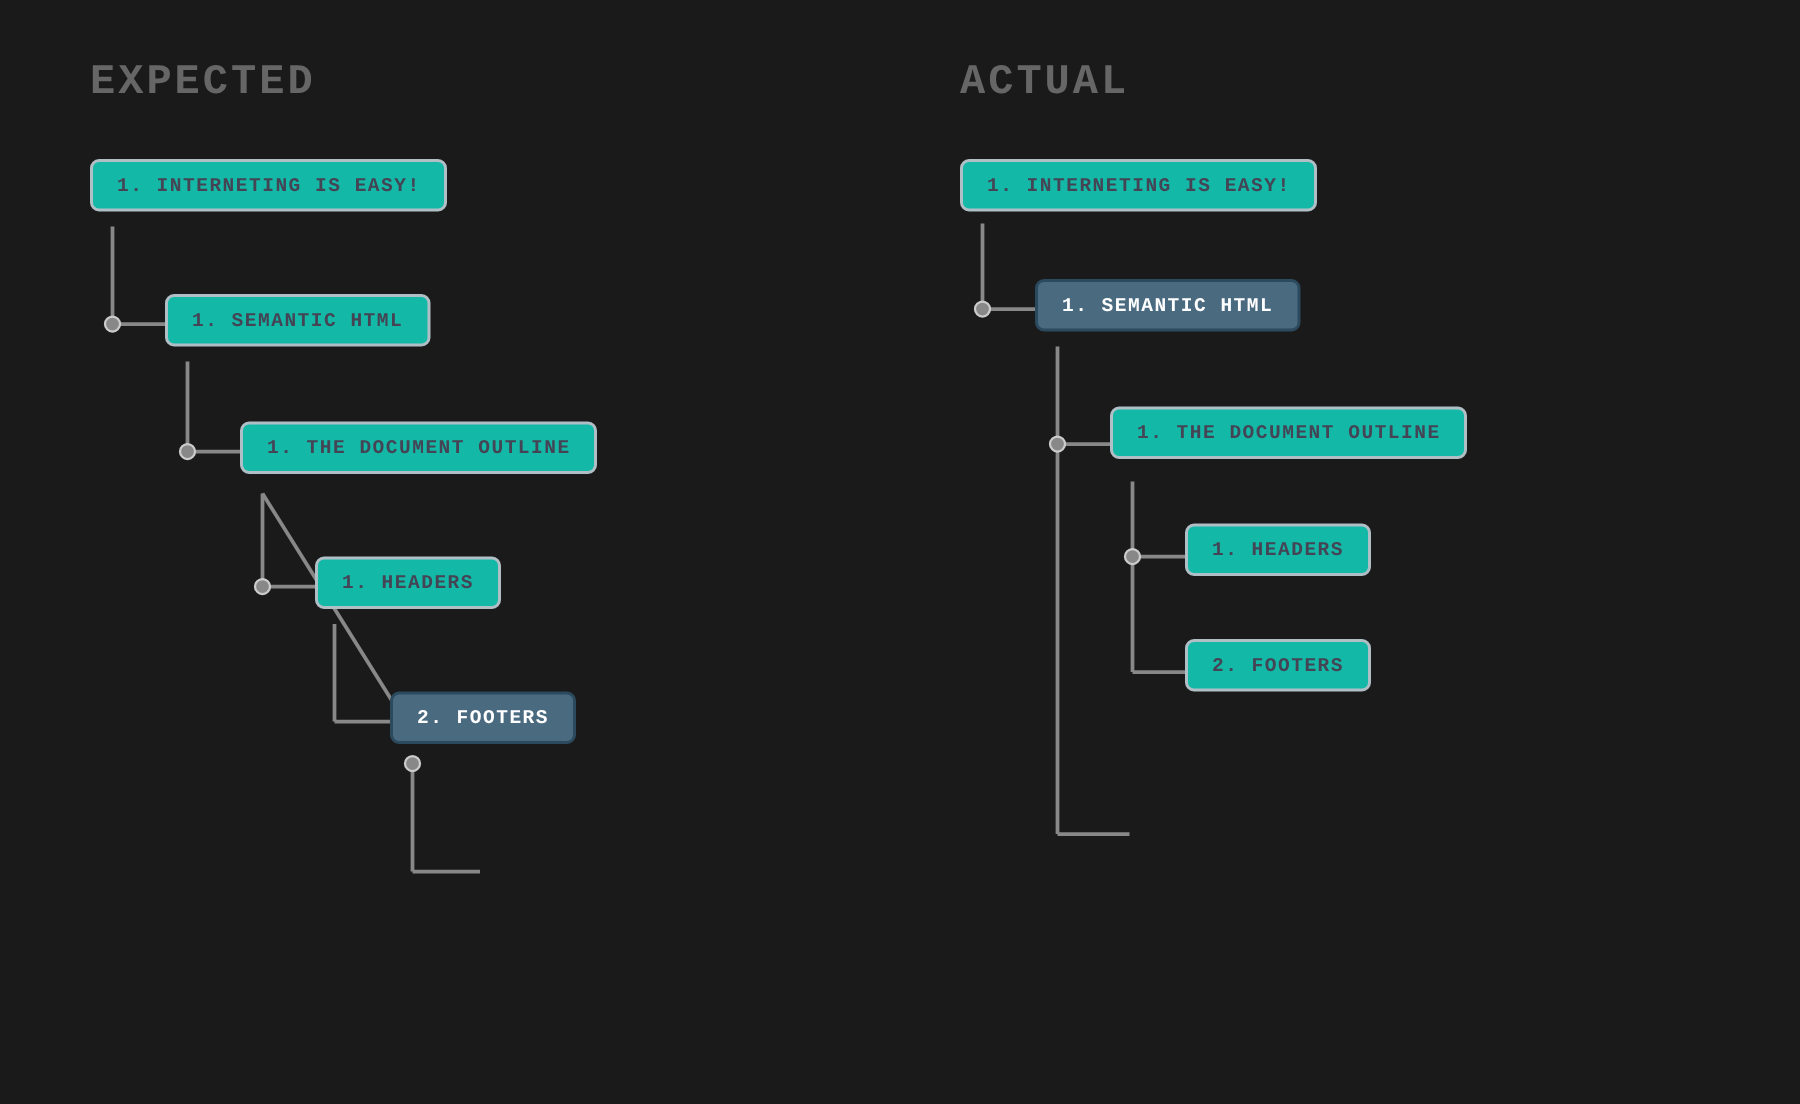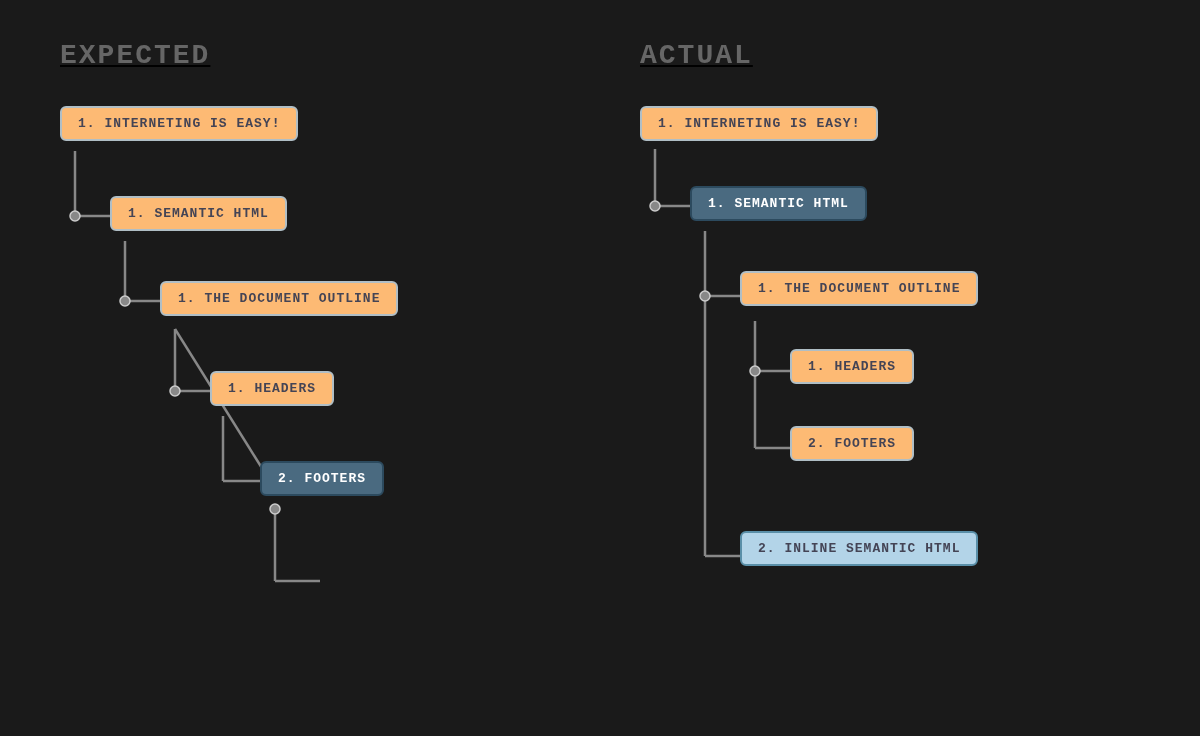--- a/index.html
+++ b/index.html
@@ -16,21 +16,20 @@
     }
 
     .main-container {
       display: flex;
       width: 1200px;
       height: 736px;
       align-items: flex-start;
       justify-content: center;
       gap: 80px;
       padding: 40px 60px;
-      text-decoration: underline;
     }
 
     .diagram {
       display: flex;
       flex-direction: column;
       align-items: flex-start;
       flex: 1;
     }
 
     .diagram-title {
@@ -43,21 +42,21 @@
       text-transform: uppercase;
     }
 
     
     .node-box {
       display: inline-flex;
       align-items: center;
       border: 2px solid #b0bec5;
       border-radius: 6px;
       padding: 8px 16px;
-      background: #fdba74;
+      background: #14b8a6;
       font-family: 'Courier New', Courier, monospace;
       font-size: 13px;
       font-weight: 700;
       letter-spacing: 1px;
       text-transform: uppercase;
       color: #445;
       white-space: nowrap;
       position: relative;
     }
 
@@ -202,20 +201,17 @@
       </div>
 
       <div class="act-node" style="top:248px; left:150px;">
         <div class="node-box">1. Headers</div>
       </div>
 
       <div class="act-node" style="top:325px; left:150px;">
         <div class="node-box">2. Footers</div>
       </div>
 
-      <div class="act-node" style="top:430px; left:100px;">
-        <div class="node-box highlight-blue">2. Inline Semantic HTML</div>
-      </div>
 
     </div>
   </div>
 
 </div>
 
 </body></html>

